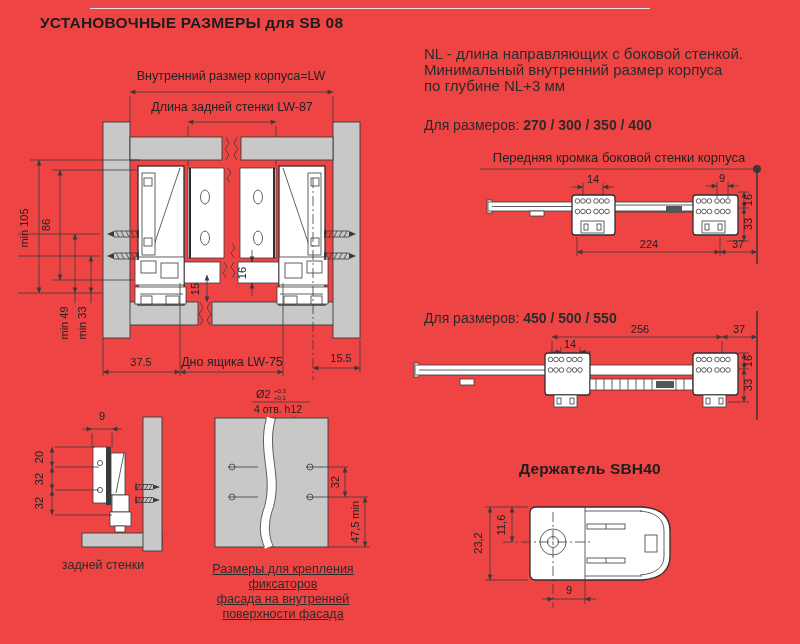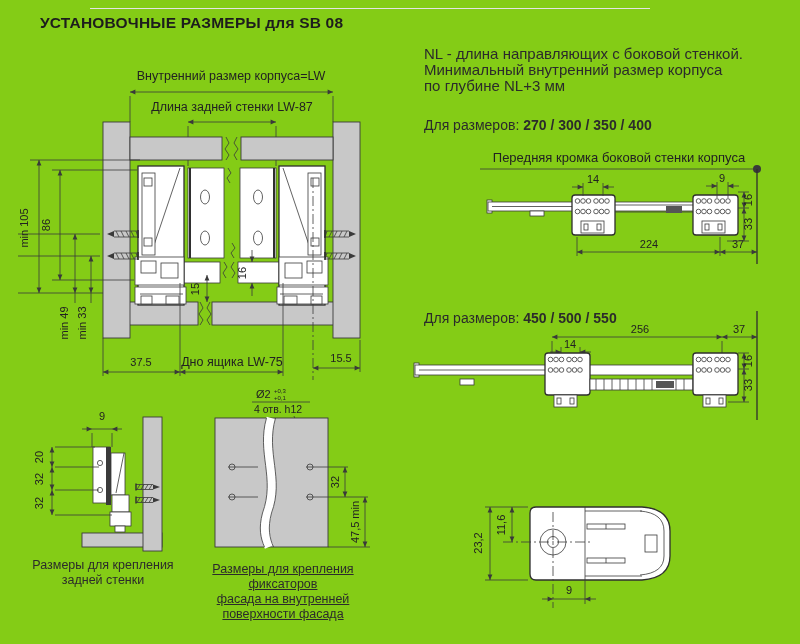--- a/index.html
+++ b/index.html
@@ -1,16 +1,16 @@
 <!DOCTYPE html>
 <html><head>
 <meta charset="utf-8">
 <style>
   html,body{margin:0;padding:0;background:#fff;}
-  #page{position:relative;width:800px;height:644px;background:#84cc16;overflow:hidden;
+  #page{position:relative;width:800px;height:644px;background:#ef4444;overflow:hidden;
         font-family:"Liberation Sans",sans-serif;color:#222;}
   .abs{position:absolute;}
   .h1{font-size:15.5px;font-weight:bold;color:#1d1d1d;letter-spacing:.2px;white-space:nowrap;}
   .note{font-size:15px;line-height:16px;color:#2b2b2b;}
   .sizes{font-size:14px;color:#2b2b2b;white-space:nowrap;}
   .sizes b{margin-left:4px;}
   .cap{font-size:12.5px;line-height:15px;text-align:center;color:#2b2b2b;}
   svg{overflow:visible;}
   svg text{font-family:"Liberation Sans",sans-serif;fill:#222;}
   .dm{font-size:11px;}
@@ -182,21 +182,20 @@
     <line class="thin" x1="35" y1="92" x2="79" y2="92"></line>
     <line class="thin" x1="35" y1="117" x2="92" y2="117"></line>
     <line class="thin" x1="32" y1="49" x2="32" y2="69" marker-start="url(#aB)" marker-end="url(#aB)"></line>
     <line class="thin" x1="32" y1="69" x2="32" y2="92" marker-start="url(#aB)" marker-end="url(#aB)"></line>
     <line class="thin" x1="32" y1="92" x2="32" y2="117" marker-start="url(#aB)" marker-end="url(#aB)"></line>
     <text class="dm" transform="rotate(-90 23,59)" x="23" y="59" text-anchor="middle">20</text>
     <text class="dm" transform="rotate(-90 23,81)" x="23" y="81" text-anchor="middle">32</text>
     <text class="dm" transform="rotate(-90 23,105)" x="23" y="105" text-anchor="middle">32</text>
   </svg>
   <div class="abs cap" style="left:18px;top:558px;width:170px;">
-    <div>Размеры для крепления</div>
     <div>задней стенки</div>
   </div>
 
   <svg class="abs" style="left:190px;top:383px;" width="195" height="185" viewBox="0 0 195 185">
     <defs>
       <marker id="aF" viewBox="0 0 10 10" refX="9" refY="5" markerWidth="9" markerHeight="6" orient="auto-start-reverse" markerUnits="userSpaceOnUse">
         <path d="M0,1 L9,5 L0,9 z" fill="#3a3a3a"></path>
       </marker>
     </defs>
     <text class="dm" x="66" y="15">
@@ -368,20 +367,21 @@
 
     <line class="thin" x1="338" y1="48" x2="349" y2="48"></line>
     <line class="thin" x1="338" y1="64" x2="349" y2="64"></line>
     <line class="thin" x1="328" y1="97" x2="349" y2="97"></line>
     <line class="thin" x1="344" y1="48" x2="344" y2="64" marker-start="url(#aR2)" marker-end="url(#aR2)"></line>
     <line class="thin" x1="344" y1="64" x2="344" y2="97" marker-start="url(#aR2)" marker-end="url(#aR2)"></line>
     <text class="dm" transform="rotate(-90 352,56)" x="352" y="56" text-anchor="middle">16</text>
     <text class="dm" transform="rotate(-90 352,80)" x="352" y="80" text-anchor="middle">33</text>
   </svg>
 
+  <div class="abs h1" style="left:430px;top:460px;width:320px;text-align:center;">Держатель SBH40</div>
   <svg class="abs" style="left:440px;top:478px;" width="360" height="166" viewBox="0 0 360 166">
     <defs>
       <marker id="aH" viewBox="0 0 10 10" refX="9" refY="5" markerWidth="9" markerHeight="6" orient="auto-start-reverse" markerUnits="userSpaceOnUse">
         <path d="M0,1 L9,5 L0,9 z" fill="#3a3a3a"></path>
       </marker>
     </defs>
     <path class="mid fw" d="M96,29 H202 Q230,31 230,53 V78 Q230,100 202,102 H96 Q90,102 90,96 V35 Q90,29 96,29 Z"></path>
     <path class="thin" d="M200,33 Q224,35 224,53 V78 Q224,95 200,97"></path>
     <line class="thin" x1="145" y1="29" x2="145" y2="102"></line>
     <line class="thin" x1="145" y1="33" x2="202" y2="33"></line>

